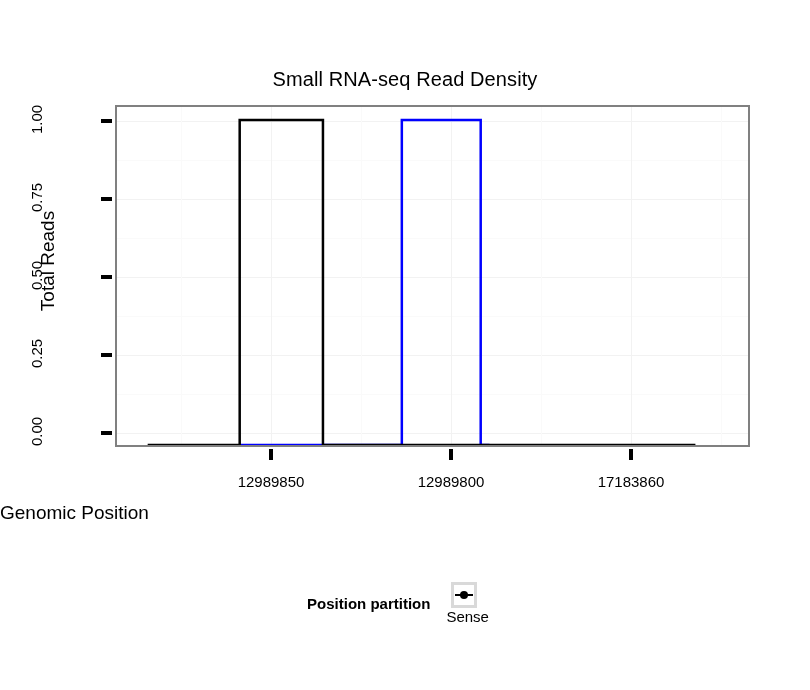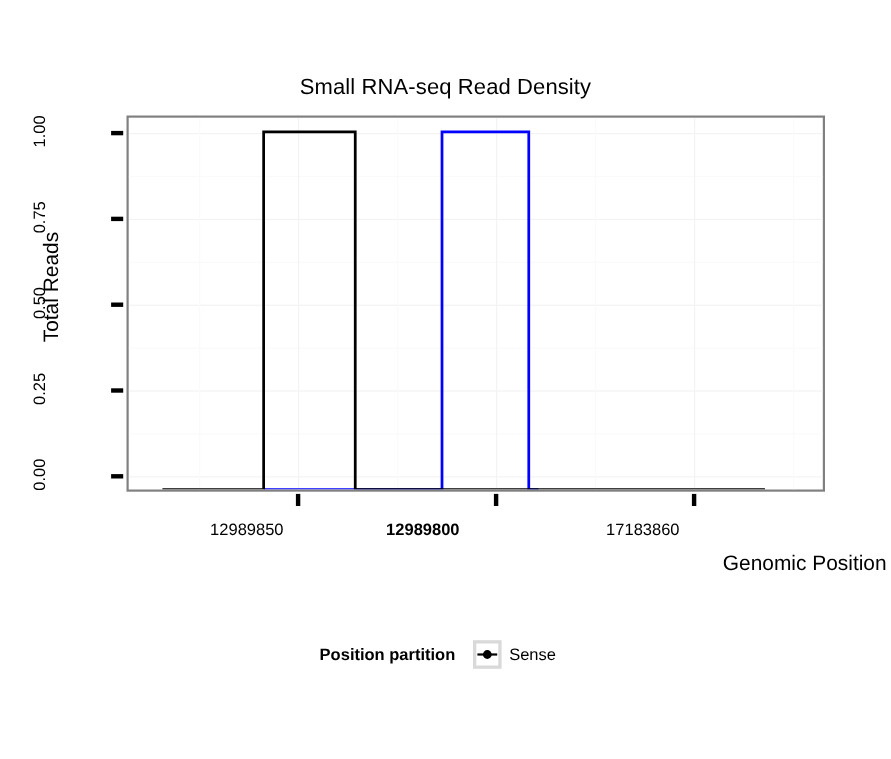--- a/index.html
+++ b/index.html
@@ -94,30 +94,30 @@
     position: absolute;
     top: 449px;
     width: 4px;
     height: 11px;
     background: #000000;
   }
   .x-tick-label {
     position: absolute;
     top: 473px;
     width: 160px;
-    text-align: left;
+    text-align: center;
     font-size: 15px;
     color: #000000;
   }
   #x-axis-title {
     position: absolute;
     left: 0;
     top: 502px;
     width: 806px;
-    text-align: right;
+    text-align: left;
     font-size: 19px;
     color: #000000;
   }
 
   
   #legend {
     position: absolute;
     left: 0;
     top: 582px;
     width: 810px;
@@ -129,20 +129,21 @@
   #legend-title {
     font-size: 15px;
     font-weight: bold;
     color: #000000;
     margin-right: 16px;
   }
   .legend-entry {
     display: flex;
     align-items: center;
     margin-right: 14px;
+    flex-direction: column;
   }
   .legend-key {
     width: 26px;
     height: 26px;
     background: #ffffff;
     border: 3px solid #d9d9d9;
     box-sizing: border-box;
     position: relative;
     margin-right: 7px;
   }
@@ -216,21 +217,21 @@
       <polyline id="series-antisense" fill="none" stroke="#0000FF" stroke-width="2.5" points="122.69,338.00 284.83,338.00 284.83,12.88 363.70,12.88 363.70,338.00 372.47,338.00"></polyline>
       <polyline id="series-sense" fill="none" stroke="#000000" stroke-width="2.5" points="30.67,338.00 122.69,338.00 122.69,12.88 205.95,12.88 205.95,338.00 578.42,338.00"></polyline>
     </svg>
   </div>
 </div>
 
 <div class="x-tick-mark" style="left:269px;"></div>
 <div class="x-tick-label" style="left:191px;">12989850</div>
 
 <div class="x-tick-mark" style="left:449px;"></div>
-<div class="x-tick-label" style="left:351px;font-weight:bold;">12989800</div>
+<div class="x-tick-label" style="left:371px;">12989800</div>
 
 <div class="x-tick-mark" style="left:629px;"></div>
 <div class="x-tick-label" style="left:551px;">17183860</div>
 
 <div id="x-axis-title">Genomic Position</div>
 
 <div id="legend">
   <div id="legend-title">Position partition</div>
 
   <div class="legend-entry">

